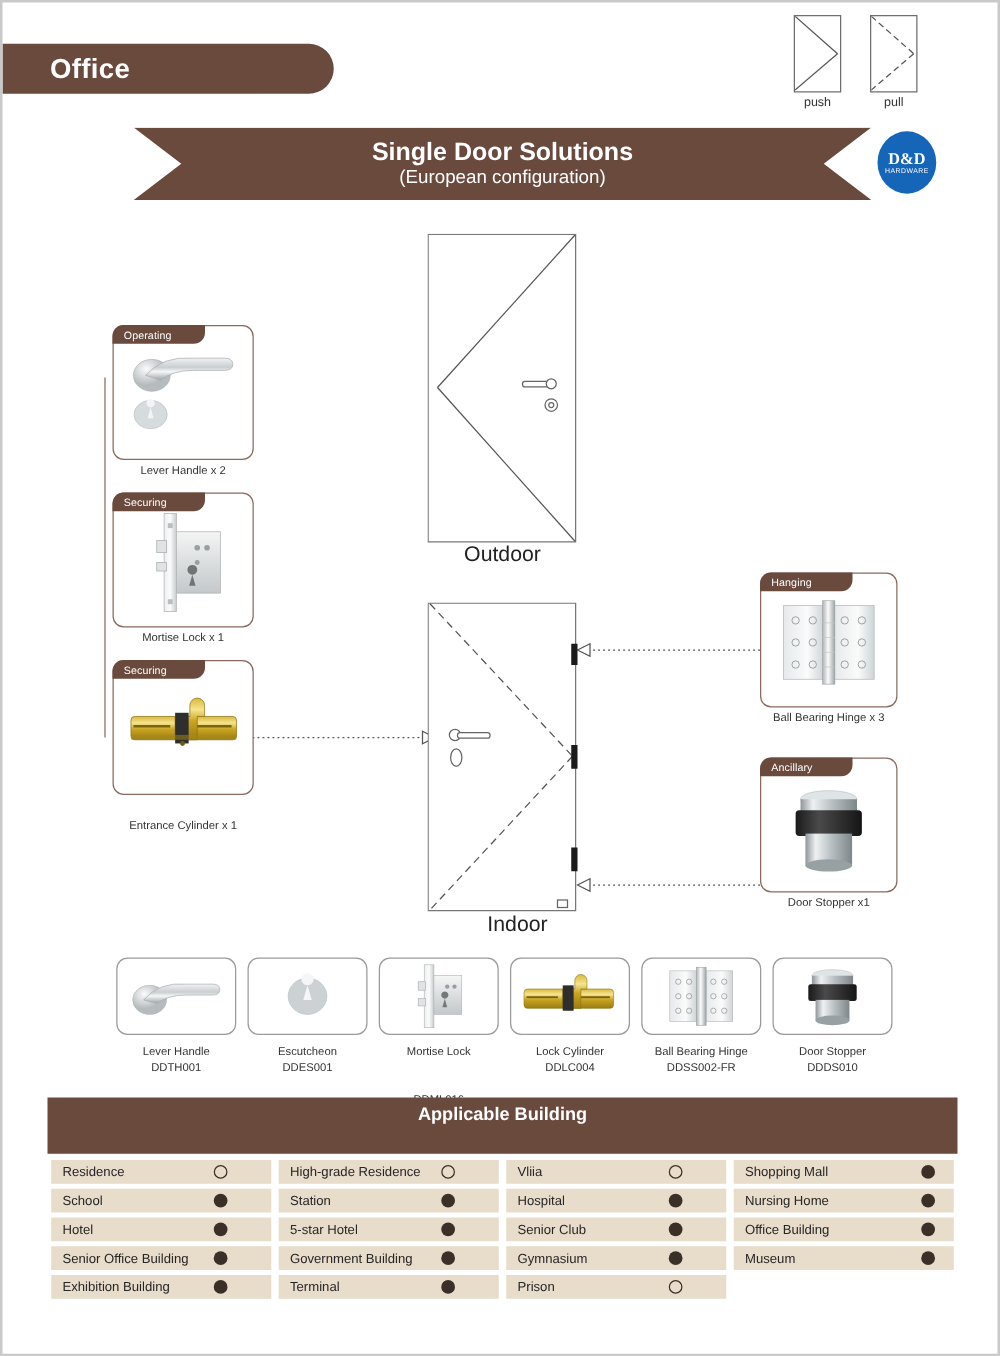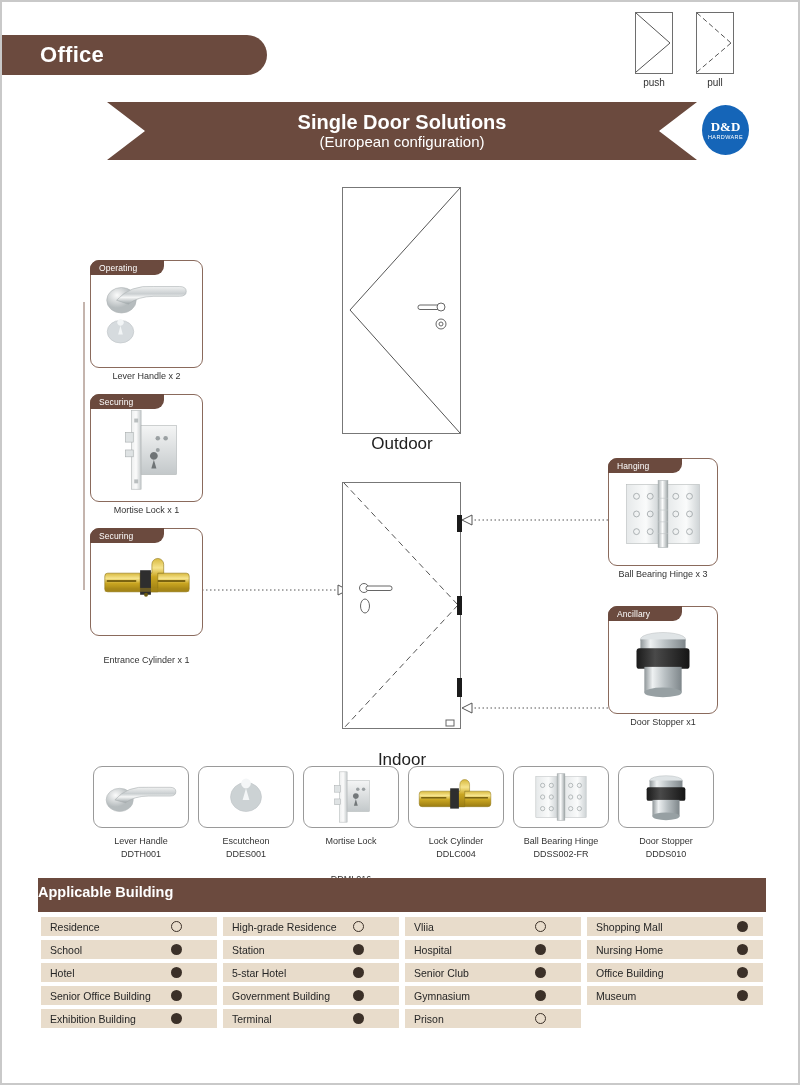--- a/index.html
+++ b/index.html
@@ -95,22 +95,22 @@
   .pname{position:absolute;width:96px;text-align:center;font-size:9px;color:#333;top:834px;}
   .pcode{position:absolute;width:96px;text-align:center;font-size:9px;color:#333;top:847px;}
 
   
   #tbl{
     position:absolute;left:36px;top:876px;
     width:728px;
   }
   #tbl-head{
     background:#6b4a3e;color:#fff;
-    text-align:left;font-size:14.5px;font-weight:bold;
-    padding:6px 0 12px;
+    text-align:center;font-size:14.5px;font-weight:bold;
+    padding:6px 0 23px;
   }
   #tbl-body{display:flex;flex-wrap:wrap;padding-top:3px;}
   .cellwrap{width:25%;box-sizing:border-box;padding:2px 3px;}
   .cell{
     background:#e8dccb;
     height:19px;
     display:flex;align-items:center;
     padding:0 9px;
     box-sizing:border-box;
     font-size:10.5px;color:#262626;
@@ -200,21 +200,21 @@
     <rect x="115" y="196" width="5" height="19" fill="#1b1b1b"></rect>
 
     <g>
       <circle cx="22" cy="106" r="4.5" fill="#fff" stroke="#666" stroke-width="1"></circle>
       <rect x="24" y="104" width="26" height="4.5" rx="2" fill="#fff" stroke="#666" stroke-width="1"></rect>
       <ellipse cx="23" cy="124" rx="4.5" ry="7" fill="#fff" stroke="#666" stroke-width="1"></ellipse>
     </g>
 
     <rect x="104" y="238" width="8" height="6" fill="#fff" stroke="#666" stroke-width="1"></rect>
   </svg>
-  <div class="door-cap" style="left:300px;top:728px;margin-top:20px;">Indoor</div>
+  <div class="door-cap" style="left:312px;top:728px;">Indoor</div>
 
   <div class="card" style="left:88px;top:258px;width:113px;height:108px;">
     <div class="card-tag">Operating</div>
     <svg class="card-img" viewBox="0 0 113 108">
       <defs>
         <linearGradient id="steel" x1="0" y1="0" x2="0" y2="1">
           <stop offset="0%" stop-color="#f2f3f3"></stop>
             <stop offset="42%" stop-color="#c9ced0"></stop>
           <stop offset="62%" stop-color="#f5f6f6"></stop>
             <stop offset="100%" stop-color="#9ba3a6"></stop>

